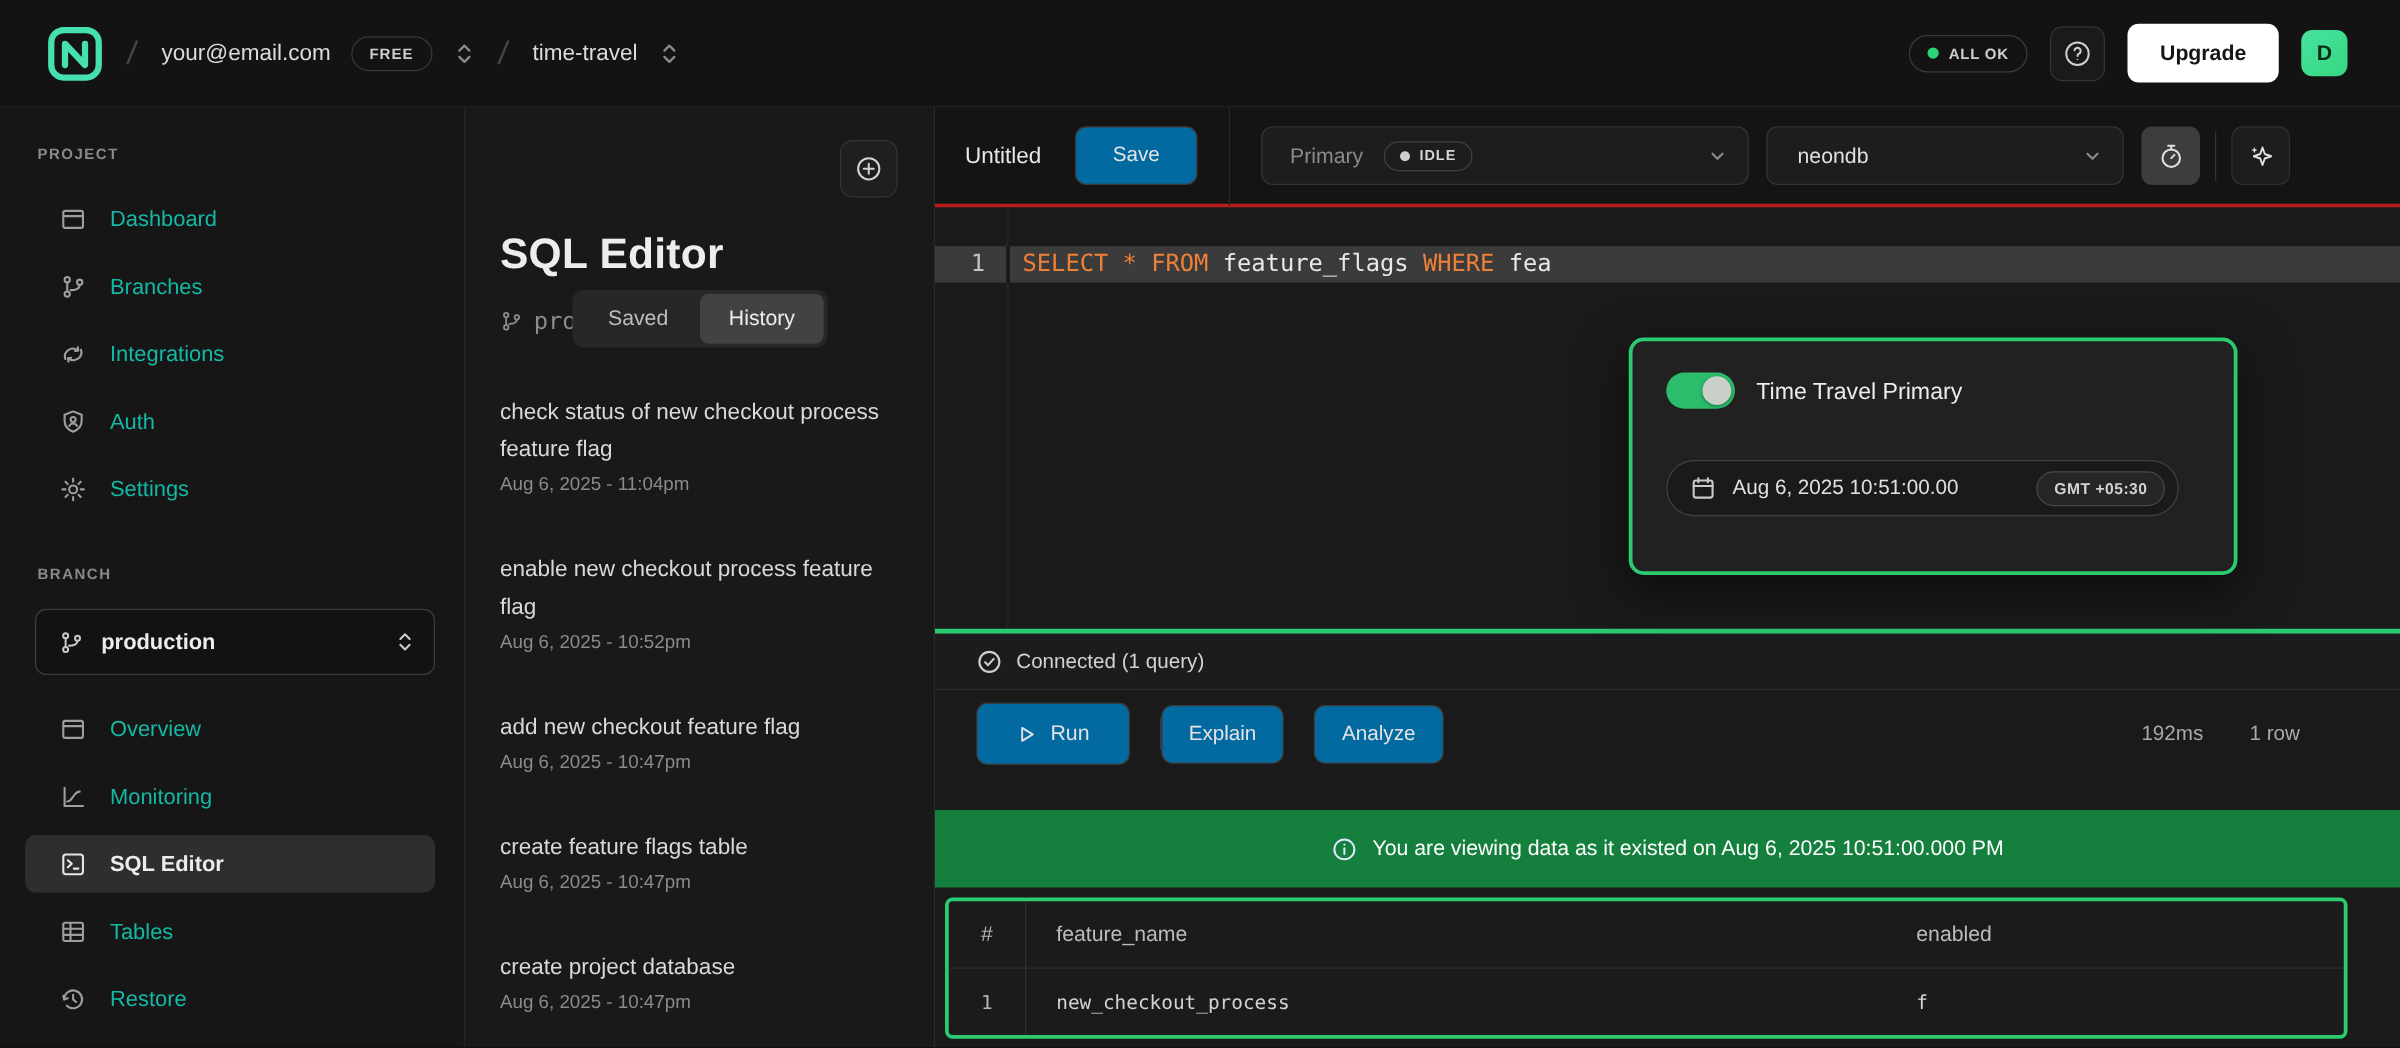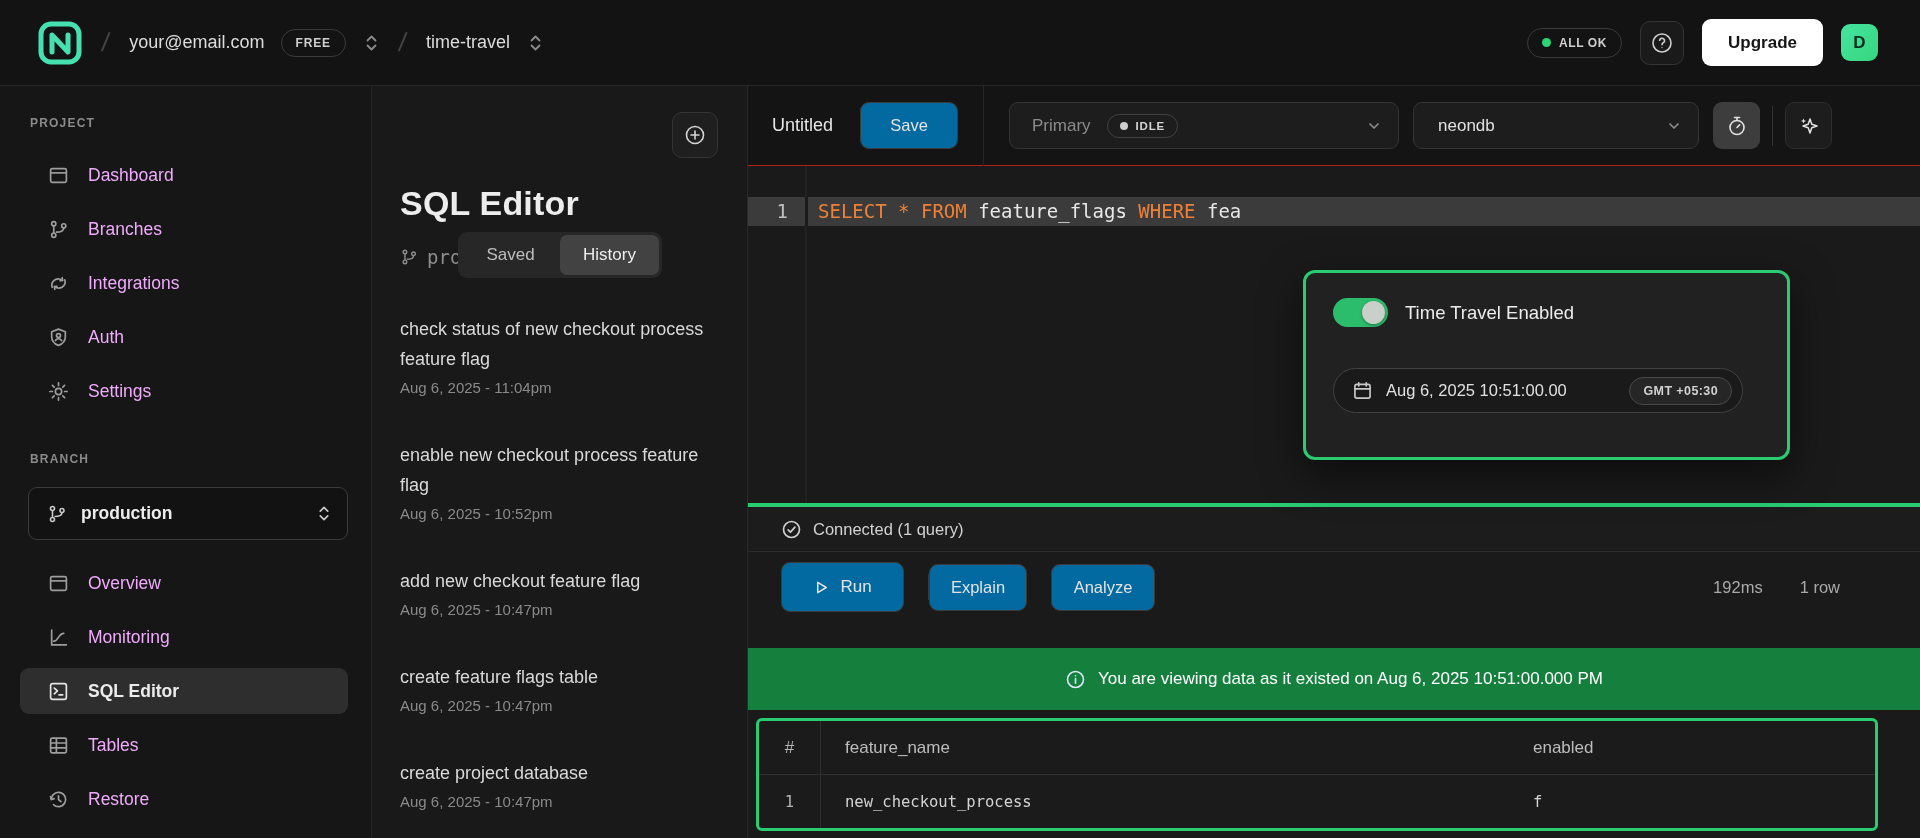--- a/index.html
+++ b/index.html
@@ -24,21 +24,21 @@
   .avatar { width:37px; height:37px; border-radius:9px; background:linear-gradient(135deg,#47e3a0,#35d77e); color:#0b2b1a; font-weight:700; font-size:17px; display:flex; align-items:center; justify-content:center; }
 
   
   .sidebar { position:absolute; left:0; top:86px; width:372px; height:752px; background:#161616; border-right:1px solid #262626; }
   .side-label { position:absolute; left:30px; font-size:12px; font-weight:700; letter-spacing:1.2px; color:#8a8a8a; }
   .label-project { top:30px; }
   .label-branch { top:366px; }
   .nav { position:absolute; left:0; width:372px; }
   .nav-project { top:62px; }
   .nav-branch { top:470px; }
-  .nav-item { height:54px; display:flex; align-items:center; padding-left:48px; gap:19px; color:#f0abfc; font-size:17.5px; cursor:pointer; }
+  .nav-item { height:54px; display:flex; align-items:center; padding-left:48px; gap:19px; color:#14b8a6; font-size:17.5px; cursor:pointer; }
   .nav-item .nicon { color:#9e9e9e; width:21px; height:21px; }
   .nav-item.active { position:relative; color:#ececec; font-weight:600; }
   .nav-item.active::before { content:""; position:absolute; left:20px; right:24px; top:4px; bottom:4px; background:#2e2e2e; border-radius:9px; z-index:0; }
   .nav-item.active > * { position:relative; z-index:1; }
   .nav-item.active .nicon { color:#e6e6e6; }
   .branch-select { position:absolute; left:28px; top:401px; width:320px; height:53px; border:1px solid #3c3c3c; border-radius:9px; background:#121212; display:flex; align-items:center; padding:0 16px 0 18px; gap:14px; cursor:pointer; }
   .branch-select .bname { font-size:17.5px; font-weight:600; color:#ececec; flex:1; }
   .branch-select .nicon { color:#c9c9c9; }
 
   
@@ -49,21 +49,21 @@
   .seg-control { position:absolute; left:86px; top:146px; width:204px; height:46px; background:#272727; border-radius:9px; padding:3px; display:flex; }
   .seg-btn { flex:1; border:none; background:transparent; color:#bdbdbd; font-size:17px; border-radius:7px; cursor:pointer; font-family:inherit; }
   .seg-btn.selected { background:#424242; color:#ededed; }
   .history-list { position:absolute; left:28px; top:228px; width:322px; }
   .history-item { margin-bottom:44px; cursor:pointer; }
   .history-item .h-title { font-size:18px; line-height:30px; color:#d9d9d9; }
   .history-item .h-time { margin-top:5px; font-size:15px; color:#8a8a8a; }
 
   
   .editor { position:absolute; left:748px; top:86px; width:1172px; height:752px; background:#1a1a1a; }
-  .ed-header { position:absolute; left:0; top:0; width:1172px; height:80px; background:#141414; border-bottom:1px solid #b91c1c; display:flex; align-items:center; }
+  .ed-header { position:absolute; left:0; top:0; width:1172px; height:80px; background:#141414; border-bottom:3px solid #b91c1c; display:flex; align-items:center; }
   .ed-tab-title { margin-left:24px; font-size:18px; color:#e6e6e6; }
   .btn { display:flex; align-items:center; justify-content:center; gap:10px; background:#0369a1; border:1px solid #3b3b3b; border-radius:9px; color:#e3e3e3; font-size:16.5px; font-family:inherit; cursor:pointer; }
   .save-btn { margin-left:27px; width:98px; height:47px; }
   .vdiv-tall { width:1px; height:80px; background:#262626; margin-left:25px; }
   .vdiv-short { width:1px; height:40px; background:#333; margin-left:12px; }
   .compute-select { margin-left:25px; width:390px; height:47px; border:1px solid #343434; border-radius:9px; background:#1d1d1d; display:flex; align-items:center; padding:0 16px 0 22px; cursor:pointer; }
   .compute-name { color:#8b8b8b; font-size:17px; }
   .idle-badge { margin-left:16px; display:inline-flex; align-items:center; gap:8px; border:1px solid #414141; border-radius:999px; padding:5px 12px; }
   .idle-dot { width:8px; height:8px; border-radius:50%; background:#cfcfcf; }
   .idle-text { font-size:11.5px; font-weight:700; letter-spacing:.8px; color:#d6d6d6; }
@@ -386,21 +386,21 @@
         <div class="gutter-cell">1</div>
         <div class="line-gap"></div>
         <div class="code-cell"><span class="tok-kw">SELECT * FROM </span><span class="tok-id">feature_flags </span><span class="tok-kw">WHERE </span><span class="tok-id">fea</span></div>
       </div>
 
       <div class="tt-popup">
         <div class="tt-row">
           <span class="toggle">
               <span class="toggle-knob"></span>
             </span>
-          <span class="tt-label">Time Travel Enabled</span>
+          <span class="tt-label">Time Travel Primary</span>
         </div>
         <div class="tt-datefield">
           <svg width="21" height="21" viewBox="0 0 20 20" fill="none" stroke="#c9c9c9" stroke-width="1.6" stroke-linecap="round">
               <rect x="2.8" y="4.2" width="14.4" height="13" rx="1.8"></rect>
               <path d="M2.8 8.4h14.4M6.4 2.6v3M13.6 2.6v3"></path>
             </svg>
           <span class="tt-date">Aug 6, 2025 10:51:00.00</span>
           <span class="gmt-badge">GMT +05:30</span>
         </div>
       </div>

